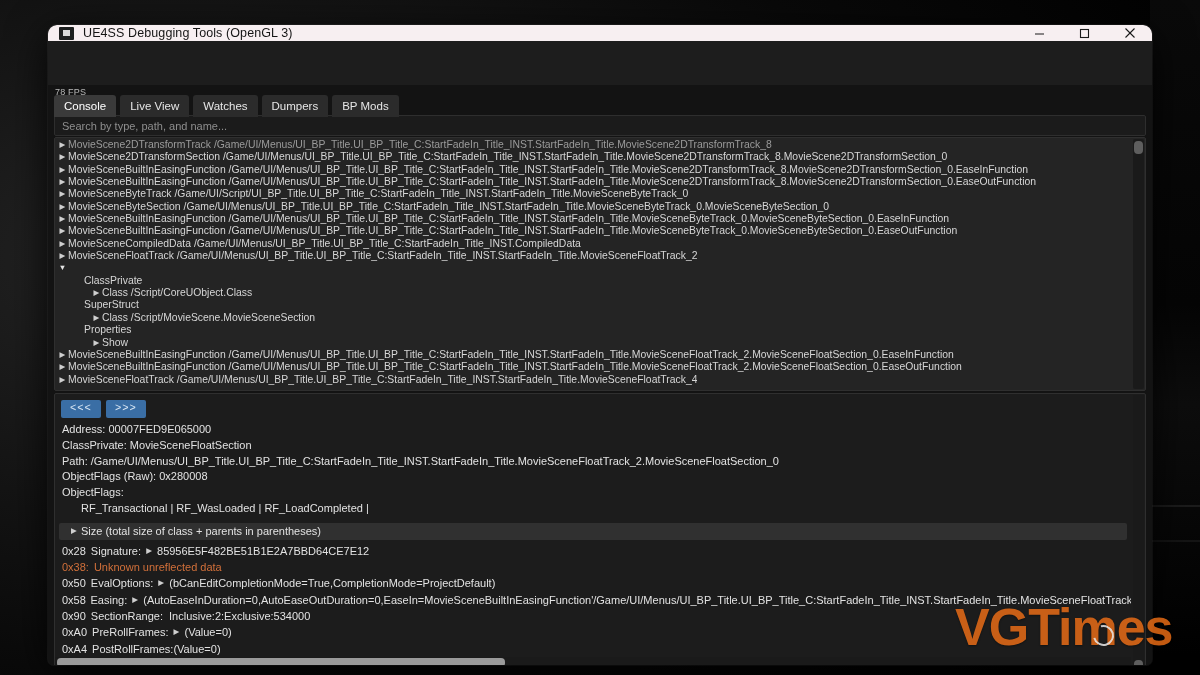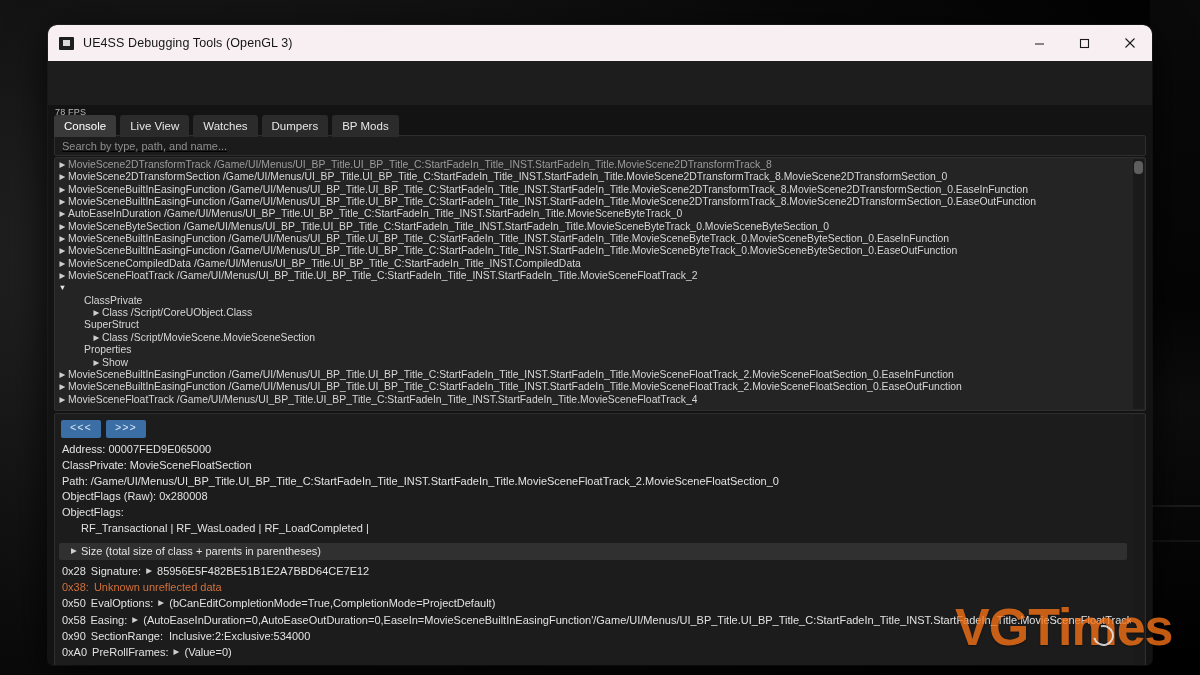--- a/index.html
+++ b/index.html
@@ -30,21 +30,21 @@
 
   
   .window{
     position:absolute;left:48px;top:25px;width:1104px;height:640px;
     border-radius:9px 9px 6px 6px;
     background:#1d1d1d;
     box-shadow:0 10px 40px rgba(0,0,0,.85), 0 0 0 1px rgba(120,120,120,.18);
     overflow:hidden;
   }
   .titlebar{
-    position:relative;height:36px;background:#f7eff1;
+    position:relative;height:16px;background:#f7eff1;
     display:flex;align-items:center;
     border-radius:8px 8px 0 0;
   }
   .tb-icon{
     width:15px;height:13px;margin-left:11px;margin-right:9px;
     background:#1d1f1f;border-radius:1px;position:relative;flex:none;
     display:flex;align-items:center;justify-content:center;
   }
   .tb-icon i{display:block;width:7px;height:6px;background:#d9d9d9;}
   .tb-title{
@@ -75,21 +75,21 @@
   .tab{
     font-size:11.5px;color:#e6e6e6;padding:3px 9px 4px;
     background:#2b2b2b;border-radius:3px 3px 0 0;line-height:1.25;
     border:1px solid transparent;border-bottom:none;
   }
   .tab.active{background:#3a3a3a;color:#ffffff;}
 
   .searchbar{
     position:absolute;left:6px;top:30px;right:6px;height:19px;
     background:#1b1b1b;border:1px solid #2e2e2e;border-radius:2px;
-    display:flex;align-items:center;padding:0 7px;text-decoration:underline;
+    display:flex;align-items:center;padding:0 7px;
   }
   .searchbar span{font-size:11px;color:#8e8e8e;}
 
   
   .treepanel{
     position:absolute;left:6px;top:52px;right:6px;height:252px;
     background:#242424;border:1px solid #2f2f2f;border-radius:2px;
     overflow:hidden;
   }
   .tree-scroll{
@@ -257,21 +257,21 @@
             <div class="row">
               <span class="arrow">▶</span>
               <span class="rowtext">MovieSceneBuiltInEasingFunction /Game/UI/Menus/UI_BP_Title.UI_BP_Title_C:StartFadeIn_Title_INST.StartFadeIn_Title.MovieScene2DTransformTrack_8.MovieScene2DTransformSection_0.EaseInFunction</span>
             </div>
             <div class="row">
               <span class="arrow">▶</span>
               <span class="rowtext">MovieSceneBuiltInEasingFunction /Game/UI/Menus/UI_BP_Title.UI_BP_Title_C:StartFadeIn_Title_INST.StartFadeIn_Title.MovieScene2DTransformTrack_8.MovieScene2DTransformSection_0.EaseOutFunction</span>
             </div>
             <div class="row">
               <span class="arrow">▶</span>
-              <span class="rowtext">AutoEaseInDuration /Game/UI/Menus/UI_BP_Title.UI_BP_Title_C:StartFadeIn_Title_INST.StartFadeIn_Title.MovieSceneByteTrack_0</span>
+              <span class="rowtext">MovieSceneByteTrack /Game/UI/Script/UI_BP_Title.UI_BP_Title_C:StartFadeIn_Title_INST.StartFadeIn_Title.MovieSceneByteTrack_0</span>
             </div>
             <div class="row">
               <span class="arrow">▶</span>
               <span class="rowtext">MovieSceneByteSection /Game/UI/Menus/UI_BP_Title.UI_BP_Title_C:StartFadeIn_Title_INST.StartFadeIn_Title.MovieSceneByteTrack_0.MovieSceneByteSection_0</span>
             </div>
             <div class="row">
               <span class="arrow">▶</span>
               <span class="rowtext">MovieSceneBuiltInEasingFunction /Game/UI/Menus/UI_BP_Title.UI_BP_Title_C:StartFadeIn_Title_INST.StartFadeIn_Title.MovieSceneByteTrack_0.MovieSceneByteSection_0.EaseInFunction</span>
             </div>
             <div class="row">

